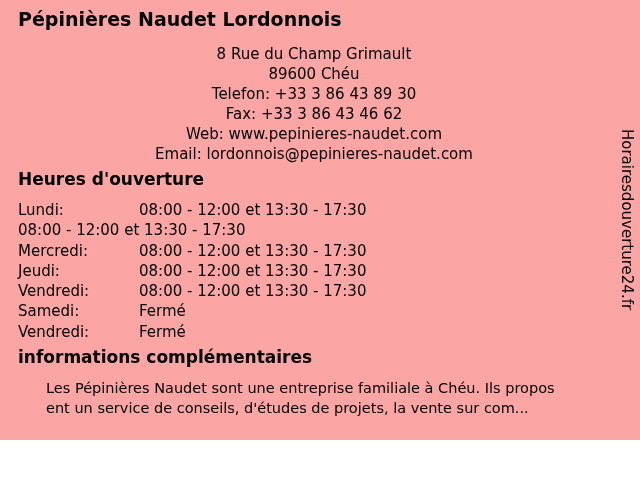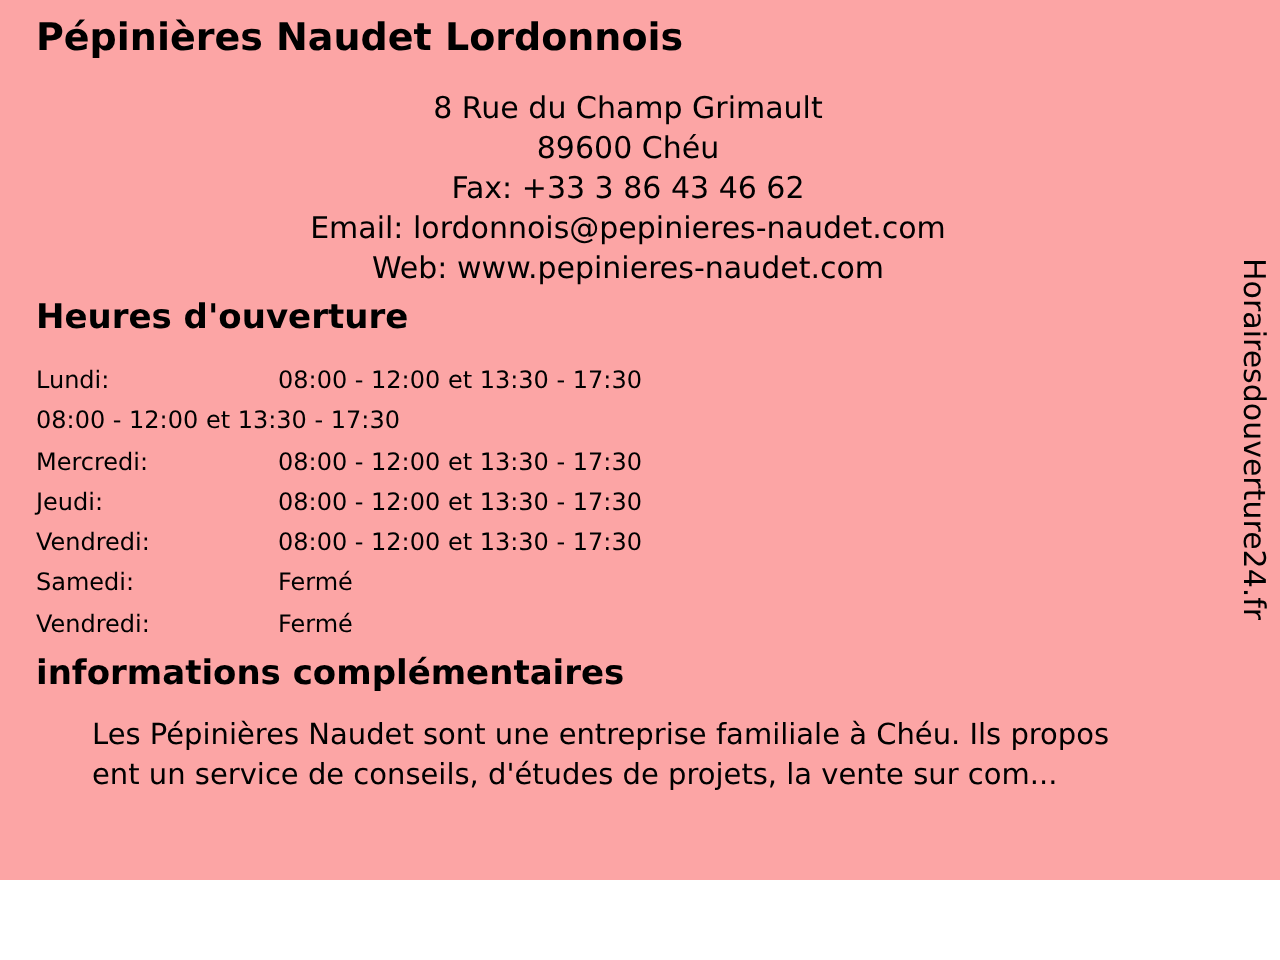--- a/index.html
+++ b/index.html
@@ -35,21 +35,21 @@
   .section-heading {
     font-size: 17px;
     font-weight: bold;
     line-height: 21px;
     margin: 5px 0 10px 0;
     white-space: nowrap;
   }
   .hours-table { margin: 0; }
   .hours-row {
     display: flex;
-    font-size: 12px;
+    font-size: 15px;
     line-height: 20.3px;
     white-space: nowrap;
     align-items: flex-end;
   }
   .hours-day {
     width: 121px;
     flex: 0 0 121px;
   }
   .info-line {
     font-size: 14.5px;
@@ -72,30 +72,34 @@
 <body>
 
 <div class="page">
 
   <h1 class="business-name">Pépinières Naudet Lordonnois</h1>
 
   <div class="contact-block">
     <div class="contact-line">8 Rue du Champ Grimault</div>
     <div class="contact-line">89600 Chéu</div>
     <div class="contact-line">
+      <span>Telefon:</span>
+      <span>+33 3 86 43 89 30</span>
+    </div>
+    <div class="contact-line">
       <span>Fax:</span>
       <span>+33 3 86 43 46 62</span>
     </div>
     <div class="contact-line">
+      <span>Web:</span>
+      <span>www.pepinieres-naudet.com</span>
+    </div>
+    <div class="contact-line">
       <span>Email:</span>
       <span>lordonnois@pepinieres-naudet.com</span>
-    </div>
-    <div class="contact-line">
-      <span>Web:</span>
-      <span>www.pepinieres-naudet.com</span>
     </div>
   </div>
 
   <div class="section-heading">Heures d'ouverture</div>
 
   <div class="hours-table">
     <div class="hours-row">
       <span class="hours-day">Lundi:</span>
       <span class="hours-times">08:00 - 12:00 et 13:30 - 17:30</span>
     </div>

